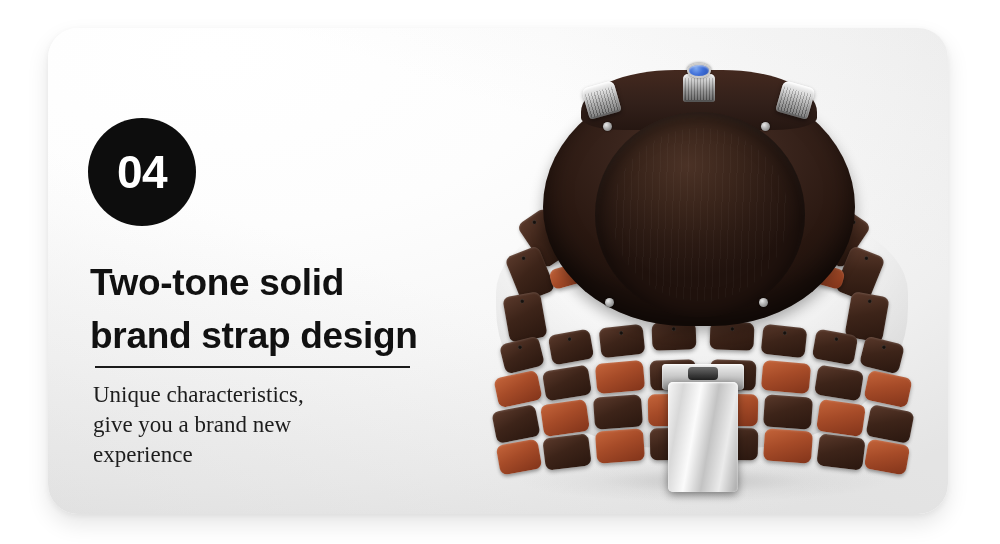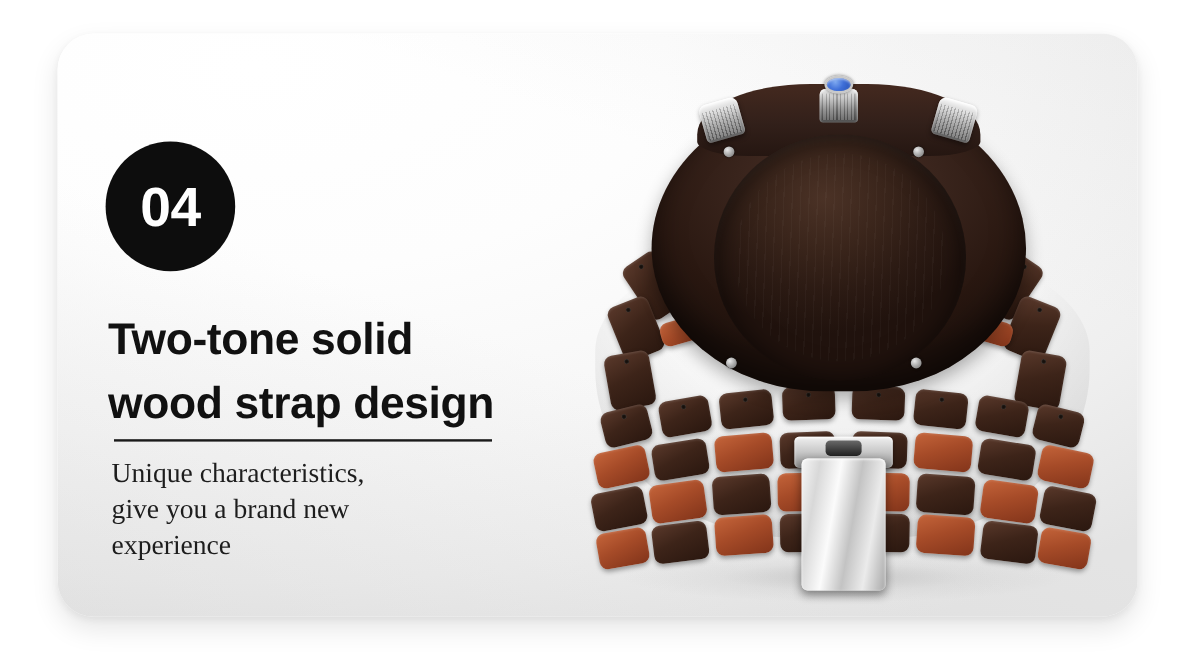--- a/index.html
+++ b/index.html
@@ -455,21 +455,21 @@
           <div class="crown-body"></div>
           <div class="crown-gem"></div>
         </div>
       </div>
 
     </div>
 
     <div class="badge">04</div>
 
     <div class="headline">Two-tone solid
-wood strap design</div>
+brand strap design</div>
 
     <div class="rule"></div>
 
     <div class="subcopy">Unique characteristics,
 give you a brand new
 experience</div>
 
   </div>
 </div>
 

